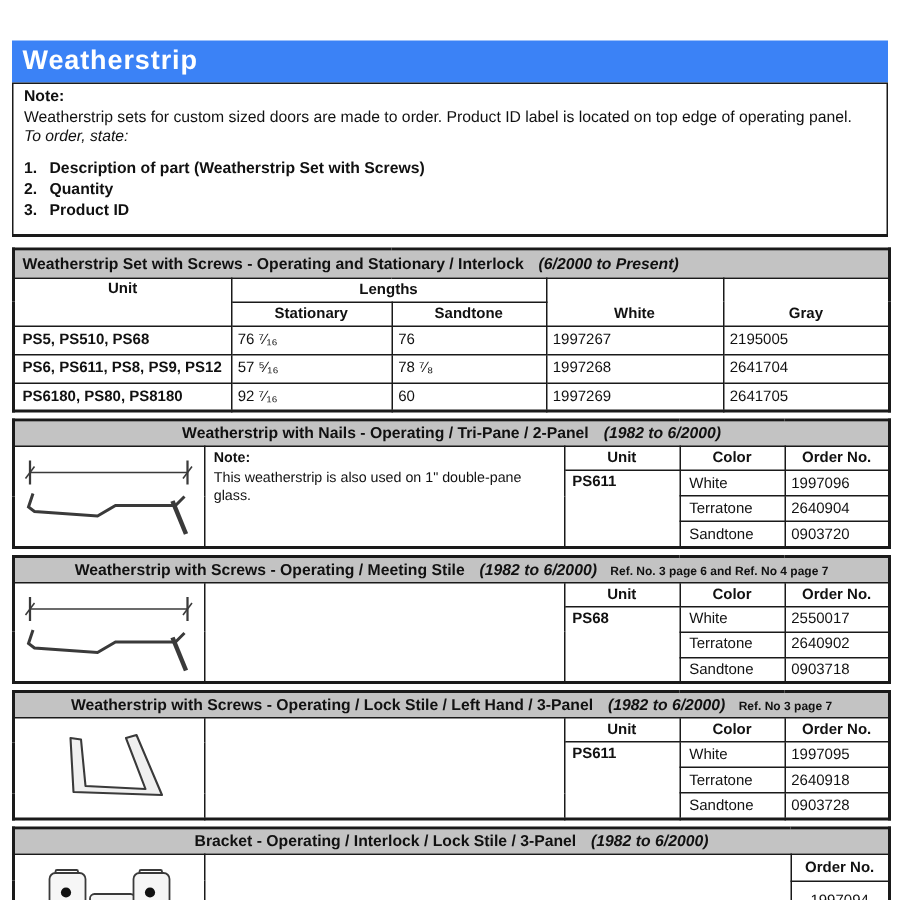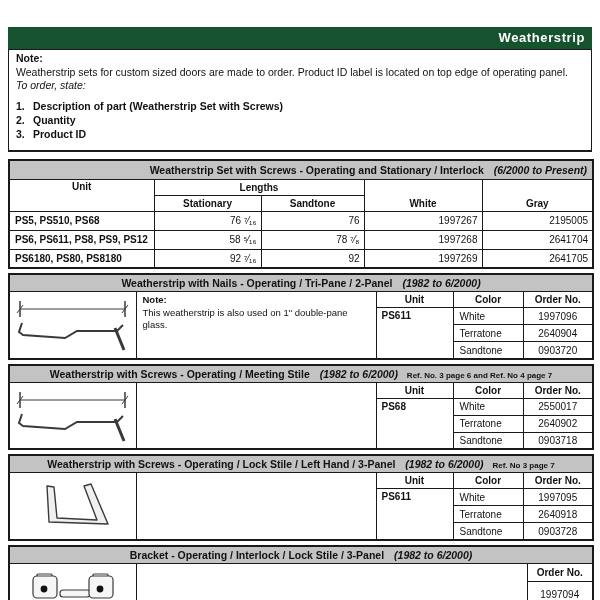--- a/index.html
+++ b/index.html
@@ -4,22 +4,22 @@
 <style>
   * { margin:0; padding:0; box-sizing:border-box; }
   html,body { background:#fff; }
   .page {
     position:relative; width:600px; height:600px; background:#fff;
     font-family:"Liberation Sans", sans-serif; color:#111; overflow:hidden;
   }
   .content { padding:27px 8px 0 8px; }
 
   .topbar {
-    background:#14532d; color:#fff; font-weight:bold; font-size:13px;
-    letter-spacing:0.6px; padding:3px 7px 4px 7px;text-align:right;
+    background:#3b82f6; color:#fff; font-weight:bold; font-size:18px;
+    letter-spacing:0.6px; padding:3px 7px 4px 7px;
   }
 
   .notebox {
     border:1px solid #1a1a1a; border-bottom-width:2px;
     padding:2px 7px 9px 7px; font-size:10.5px; line-height:1.3;
   }
   .note-label { font-weight:bold; }
   .note-text { }
   .order-intro { font-style:italic; margin-bottom:6px; }
   .steps { list-style:none; font-weight:bold; }
@@ -35,31 +35,31 @@
     background:#c3c3c3; font-weight:bold; font-size:10.5px;
     padding:2px 5px; height:17px; text-align:center; white-space:nowrap;
   }
   .titlebar .date { font-style:italic; margin-left:7px; }
   .titlebar .ref { font-weight:bold; font-size:8px; margin-left:6px; }
 
   .t1 { margin-top:7px; }
   .t1 th { font-weight:bold; text-align:center; height:16px; }
   .t1 .va-top { vertical-align:top; padding-top:1px; }
   .t1 .va-bottom { vertical-align:bottom; padding-bottom:2px; }
-  .t1 td { height:19px; text-align:right; }
+  .t1 td { height:19px; text-align:left; }
   .t1 td.unit { text-align:left; font-weight:bold; padding-left:5px; }
 
   .sec { margin-top:4px; }
   .sec th { font-weight:bold; text-align:center; height:16px; }
   .sec td { height:17px; }
   .sec td.drawing { text-align:center; vertical-align:middle; padding:2px; }
   .sec td.notecell { vertical-align:top; font-size:9.5px; padding:2px 6px; line-height:1.3; }
   .sec td.unitcell { vertical-align:top; font-weight:bold; padding:2px 5px; }
   .sec td.colorcell { text-align:left; padding-left:6px; }
-  .sec td.ordercell { text-align:center; }
+  .sec td.ordercell { text-align:left; }
 
   .t5 .ordhead { height:14px; }
   .t5 td.orderval { height:22px; text-align:center; }
 
   svg { display:block; margin:0 auto; }
 </style>
 </head>
 <body>
 
 <div class="page">
@@ -114,29 +114,29 @@
       </tr>
       <tr>
         <td class="unit">PS5, PS510, PS68</td>
         <td>76 ⁷⁄₁₆</td>
         <td>76</td>
         <td>1997267</td>
         <td>2195005</td>
       </tr>
       <tr>
         <td class="unit">PS6, PS611, PS8, PS9, PS12</td>
-        <td>58 ⁵⁄₁₆</td>
+        <td>57 ⁵⁄₁₆</td>
         <td>78 ⁷⁄₈</td>
         <td>1997268</td>
         <td>2641704</td>
       </tr>
       <tr>
         <td class="unit">PS6180, PS80, PS8180</td>
         <td>92 ⁷⁄₁₆</td>
-        <td>92</td>
+        <td>60</td>
         <td>1997269</td>
         <td>2641705</td>
       </tr>
     </tbody>
       </table>
 
     <table class="sec">
       <colgroup>
           <col style="width:127px">
           <col style="width:240px">

